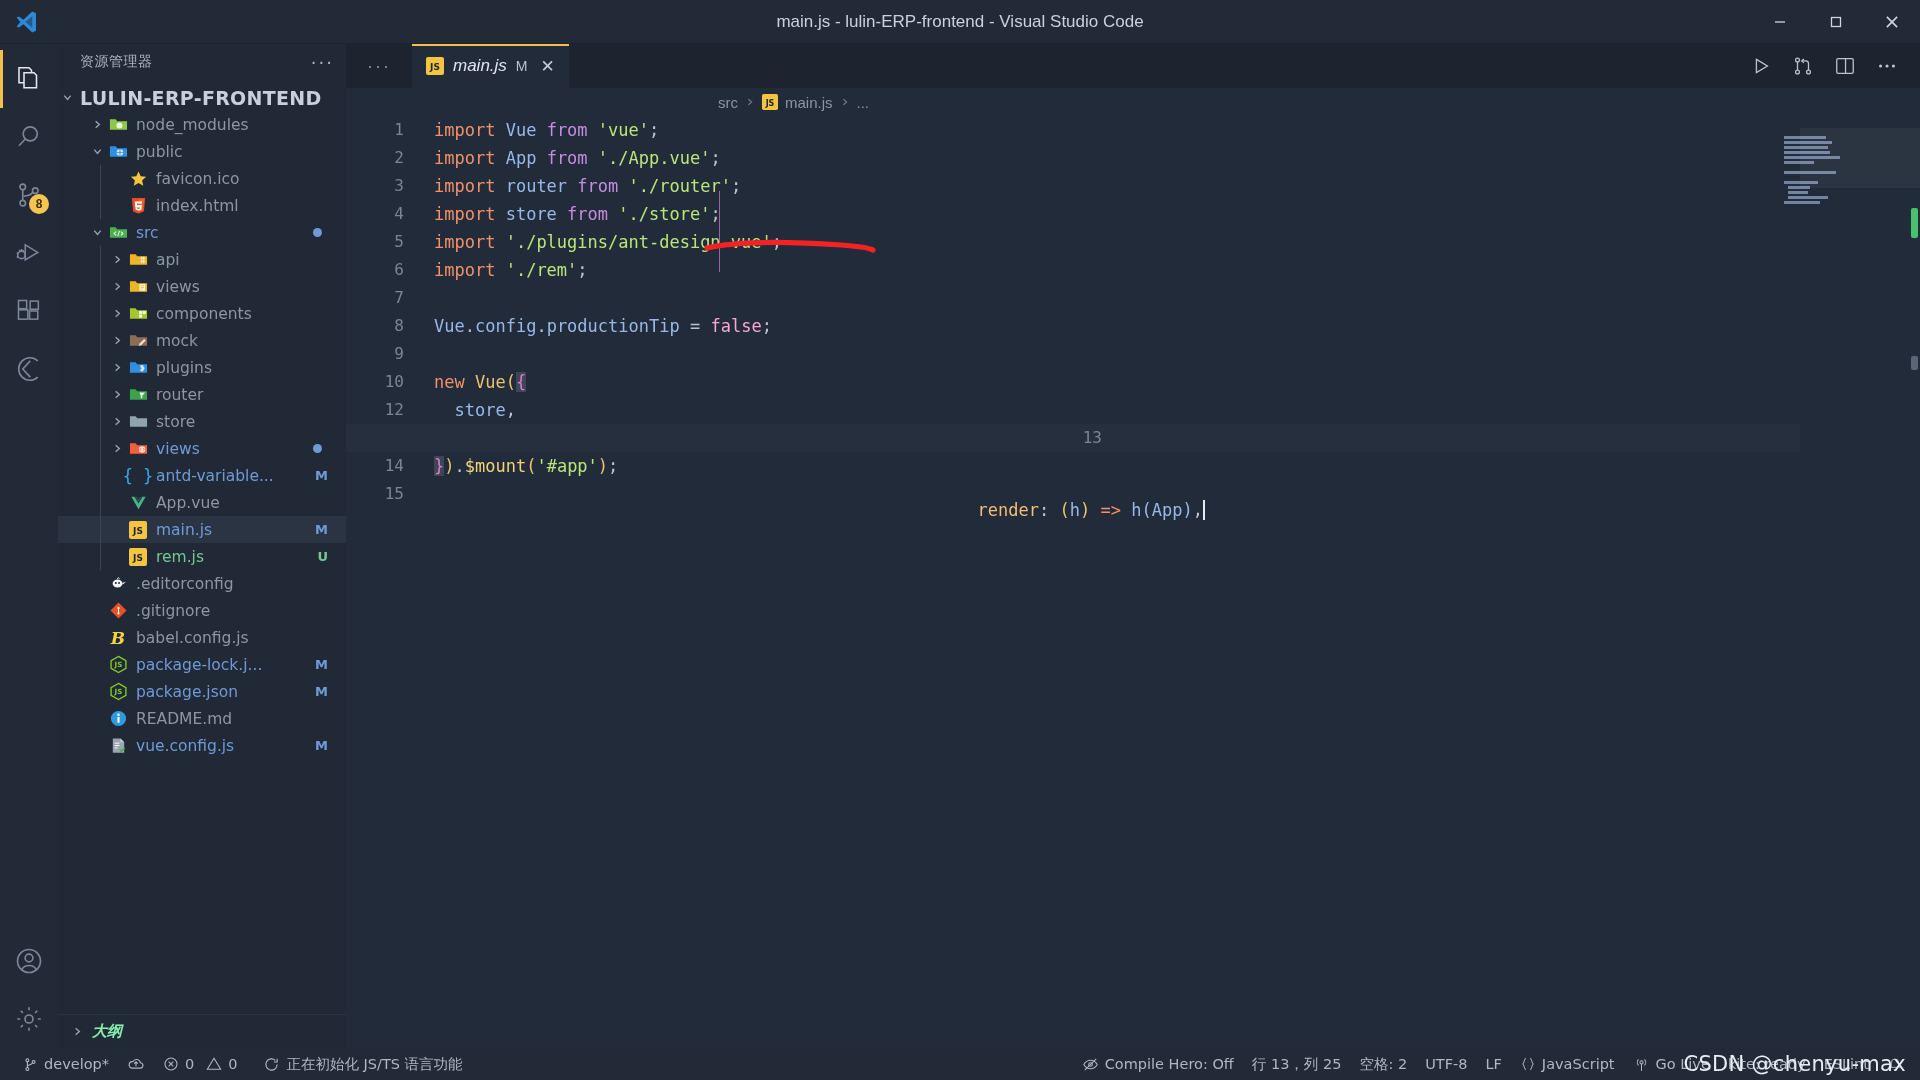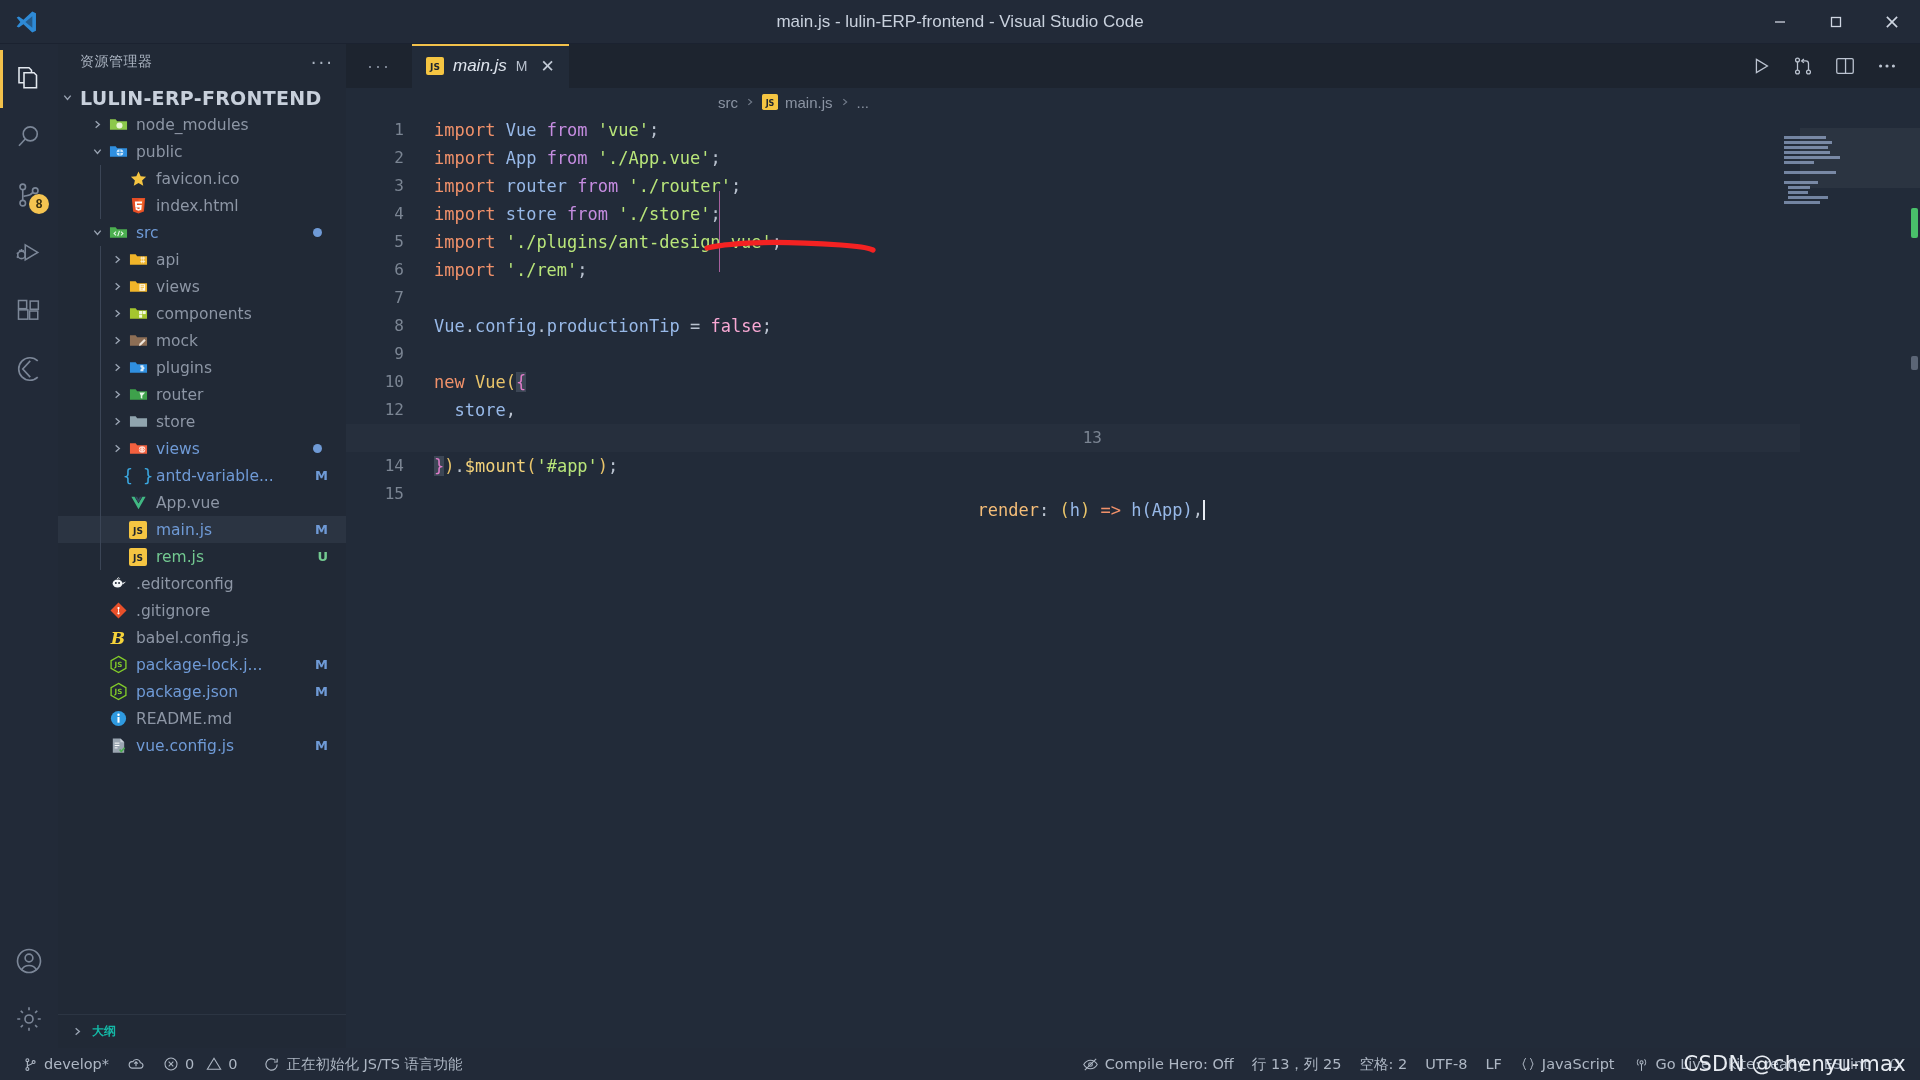--- a/index.html
+++ b/index.html
@@ -80,23 +80,24 @@
   .row.selected::after { content: ""; position: absolute; inset: 0; border: 0 solid transparent; }
   .chev { width: 18px; display: flex; justify-content: center; color: #99a3b2; font-size: 11px; flex: 0 0 18px; }
   .chev.empty { visibility: hidden; }
   .ficon { width: 24px; display: flex; justify-content: center; align-items: center; flex: 0 0 24px; }
   .fname { margin-left: 6px; }
   .gitmark { position: absolute; right: 18px; font-size: 13px; font-weight: bold; }
   .modified-dot { position: absolute; right: 24px; width: 9px; height: 9px; border-radius: 50%; background: #6f9ad6; }
   .root-row { font-weight: bold; font-size: 19px; color: #c8d0dc; letter-spacing: .3px; }
   .tree-guide { position: absolute; top: 0; bottom: 0; width: 1px; background: #3b4556; }
   .panel-bar {
-    height: 34px; display: flex; align-items: center; color: #14b8a6; font-size: 12px;
+    height: 34px; display: flex; align-items: center; color: #86efac; font-size: 15px;
     border-top: 1px solid #2c3543; padding-left: 10px;
     font-family: "DejaVu Sans", "Liberation Sans", sans-serif;
+    font-style: italic;
   }
 
   
   .editor-area { flex: 1; display: flex; flex-direction: column; background: #222b39; min-width: 0; }
   .tabs-row { height: 44px; display: flex; align-items: stretch; background: #1d242f; position: relative; }
   .tab {
     display: flex; align-items: center; gap: 9px; padding: 0 14px;
     background: #222b39; position: relative; min-width: 150px;
   }
   .tab.active::before { content: ""; position: absolute; left: 0; right: 0; top: 0; height: 2px; background: #f2c14b; }

